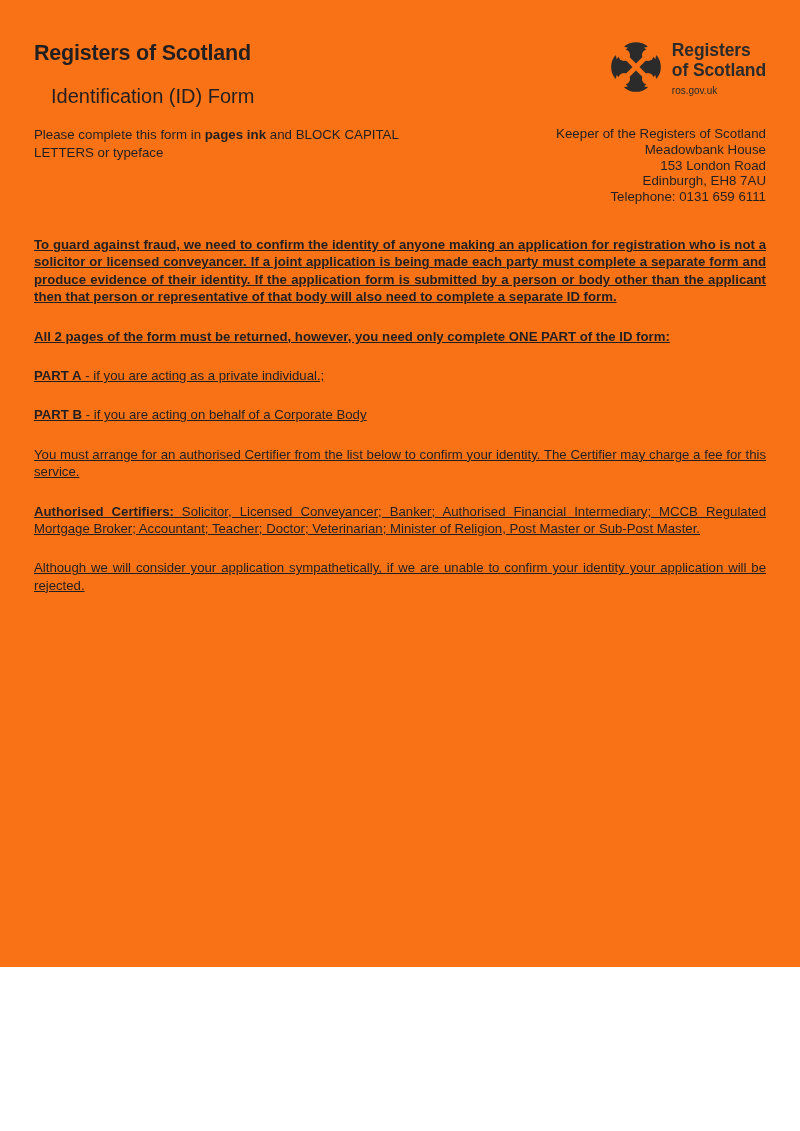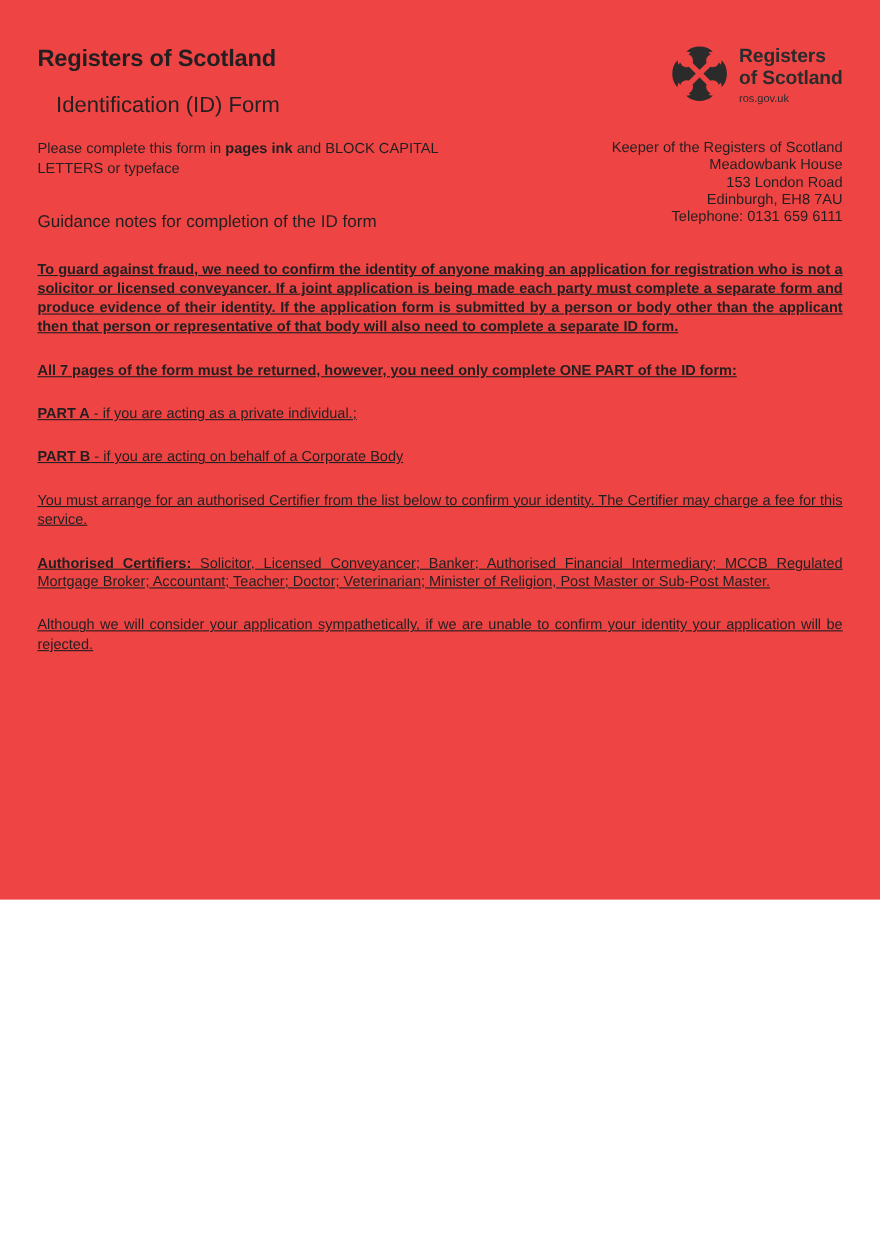--- a/index.html
+++ b/index.html
@@ -8,22 +8,22 @@
     padding: 0;
     background: #ffffff;
   }
   body {
     font-family: "Liberation Sans", sans-serif;
     color: #231f20;
   }
   .page {
     position: relative;
     width: 800px;
-    height: 818px;
-    background: #ef4444;
+    height: 967px;
+    background: #f97316;
     overflow: hidden;
     box-sizing: border-box;
   }
 
   
   .header {
     position: absolute;
     left: 34px;
     top: 40px;
     right: 34px;
@@ -242,29 +242,28 @@
 
     <div class="address">
       <div>Keeper of the Registers of Scotland</div>
       <div>Meadowbank House</div>
       <div>153 London Road</div>
       <div>Edinburgh, EH8 7AU</div>
       <div>Telephone: 0131 659 6111</div>
     </div>
   </div>
 
-  <div class="guidance-heading">Guidance notes for completion of the ID form</div>
 
   <div class="content">
 
     <p class="p bold">To guard against fraud, we need to confirm the identity of anyone making an application for registration who is not a solicitor or licensed conveyancer. If a joint application is being made each party must complete a separate form and produce evidence of their identity. If the application form is submitted by a person or body other than the applicant then that person or representative of that body will also need to complete a separate ID form.</p>
 
     <div class="spacer-sm"></div>
 
-    <p class="p bold nojust">All 7 pages of the form must be returned, however, you need only complete ONE PART of the ID form:</p>
+    <p class="p bold nojust">All 2 pages of the form must be returned, however, you need only complete ONE PART of the ID form:</p>
 
     <div class="spacer-sm"></div>
 
     <p class="p nojust"><b>PART A</b><span> - if you are acting as a private individual.;</span></p>
 
     <div class="spacer-sm"></div>
 
     <p class="p nojust"><b>PART B</b><span> - if you are acting on behalf of a Corporate Body</span></p>
 
     <div class="spacer-sm"></div>

